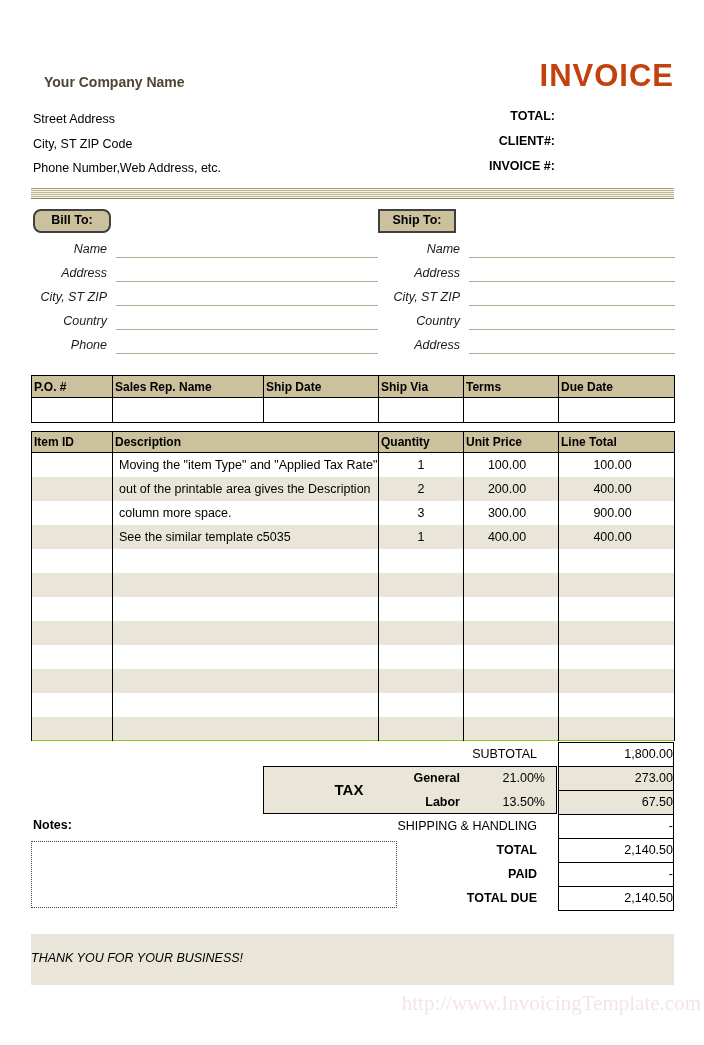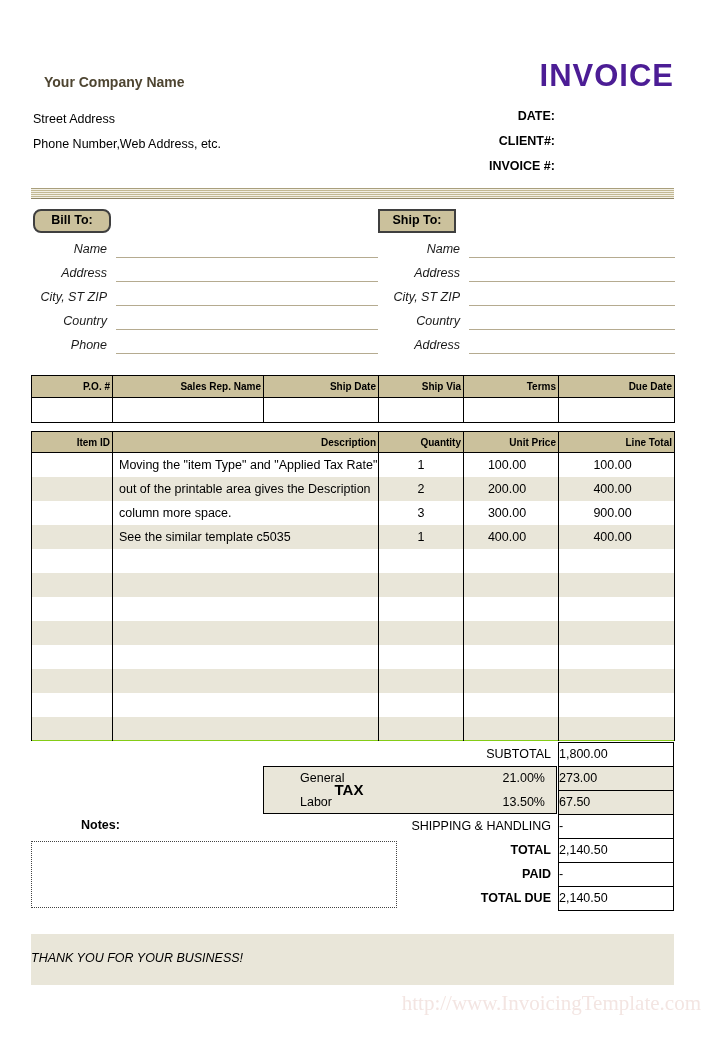--- a/index.html
+++ b/index.html
@@ -5,21 +5,21 @@
   * { margin:0; padding:0; box-sizing:border-box; }
   body { background:#fff; }
   .page {
     position:relative; width:704px; height:1045px; background:#ffffff;
     font-family:"Liberation Sans","DejaVu Sans",sans-serif; font-size:12.5px; color:#000;
     overflow:hidden; margin:0 auto;
   }
 
   
   .company-name { position:absolute; left:33px; top:74px; font-size:14px; font-weight:bold; color:#4e4531;margin-left:11px; }
-  .invoice-title { position:absolute; right:30px; top:58px; font-size:31px; font-weight:bold; color:#4c1d95; letter-spacing:1px; }
+  .invoice-title { position:absolute; right:30px; top:58px; font-size:31px; font-weight:bold; color:#c2410c; letter-spacing:1px; }
   .addr { position:absolute; left:33px; top:109px; }
   .addr div { height:24.6px; line-height:20px; }
   .meta { position:absolute; left:330px; top:106px; width:225px; text-align:right; font-weight:bold; }
   .meta div { height:24.8px; line-height:20px; }
 
   .divider {
     position:absolute; left:31px; top:188px; width:643px; height:11px;
     background:linear-gradient(to bottom,
       #a99f7c 0 1px,#f2efe4 1px 2px,#c3b994 2px 3px,#f2efe4 3px 4px,#c3b994 4px 5px,
       #f2efe4 5px 6px,#c3b994 6px 7px,#f2efe4 7px 8px,#c3b994 8px 9px,#f2efe4 9px 10px,#8f8565 10px 11px);
@@ -36,77 +36,78 @@
   .fields-bill { left:33px; width:345px; }
   .fields-ship { left:378px; width:297px; }
   .frow { display:flex; height:24px; }
   .flabel { flex:none; width:74px; text-align:right; font-style:italic; line-height:23px; color:#1a1a1a; }
   .fields-ship .flabel { width:82px; }
   .fline { flex:1; margin-left:9px; border-bottom:1px solid #b5ab90; height:20px; }
 
   
   table.grid { position:absolute; left:31px; width:643px; border-collapse:collapse; table-layout:fixed; }
   table.grid th {
-    background:#cbc19c; border:1px solid #000; font-weight:bold; font-size:10px;
-    height:22px; padding:0 2px; text-align:right;
+    background:#cbc19c; border:1px solid #000; font-weight:bold; font-size:12px;
+    height:22px; padding:0 2px; text-align:left;
   }
   #order-table { top:375px; }
   #order-table td { border:1px solid #000; height:25px; background:#fff; }
   #items-table { top:431px; border-bottom:1px solid #84cc16; }
   #items-table th { height:21px; }
   #items-table td { border-left:1px solid #000; border-right:1px solid #000; height:24px; padding:0; }
   #items-table tbody tr:nth-child(even) td { background:#e9e6d9; }
   .c-desc { text-align:left; padding-left:6px !important; }
   .c-qty { text-align:center; }
   .c-num { text-align:center; padding-right:8px !important; }
 
   
   .totals { position:absolute; left:31px; top:742px; width:643px; }
   .trow { display:flex; justify-content:flex-end; align-items:center; height:25px; position:relative; z-index:2; }
   .trow + .trow { margin-top:-1px; }
-  .tlabel { margin-right:7px; line-height:25px; }
+  .tlabel { margin-right:21px; line-height:25px; }
   .bold { font-weight:bold; }
   .tval {
     flex:none; width:116px; height:25px; border:1px solid #000; background:#fff;
-    text-align:left; padding-right:8px; line-height:23px;
+    text-align:right; line-height:23px;
   }
   .tval.beige { background:#e9e6d9; }
-  .tax-name { flex:none; width:160px; text-align:left; font-weight:normal; line-height:25px; }
+  .tax-name { flex:none; width:160px; text-align:right; font-weight:bold; line-height:25px; }
   .tax-rate { flex:none; width:85px; text-align:right; margin-right:13px; line-height:25px; }
   .tax-box {
     position:absolute; left:232px; top:24px; width:294px; height:48px;
     background:#e9e6d9; border:1px solid #000; z-index:1;
   }
   .tax-title { position:absolute; left:30px; top:0; width:110px; height:37px; line-height:46px; text-align:center; font-weight:bold; font-size:15px; }
 
   
-  .notes-label { position:absolute; left:33px; top:818px; font-weight:bold;margin-left:48px; }
+  .notes-label { position:absolute; left:33px; top:818px; font-weight:bold; }
   .notes-box { position:absolute; left:31px; top:841px; width:366px; height:67px; border:1px dotted #444; background:#fff; }
   .footer-band {
     position:absolute; left:31px; top:934px; width:643px; height:51px; background:#e9e6d9;
     font-style:italic; line-height:48px;
   }
   .watermark {
     position:absolute; right:3px; top:991px; font-family:"Liberation Serif","DejaVu Serif",serif;
     font-size:21px; color:#f3e5e2; white-space:nowrap;
   }
 </style>
 </head>
 <body>
 
 <div class="page">
 
   <div class="company-name">Your Company Name</div>
   <div class="invoice-title">INVOICE</div>
   <div class="addr">
     <div>Street Address</div>
+    <div>City, ST  ZIP Code</div>
     <div>Phone Number,Web Address, etc.</div>
   </div>
   <div class="meta">
-    <div>DATE:</div>
+    <div>TOTAL:</div>
     <div>CLIENT#:</div>
     <div>INVOICE #:</div>
   </div>
 
   <div class="divider"></div>
 
   <div class="party-btn btn-bill">Bill To:</div>
   <div class="fields fields-bill">
     <div class="frow">
         <span class="flabel">Name</span>

